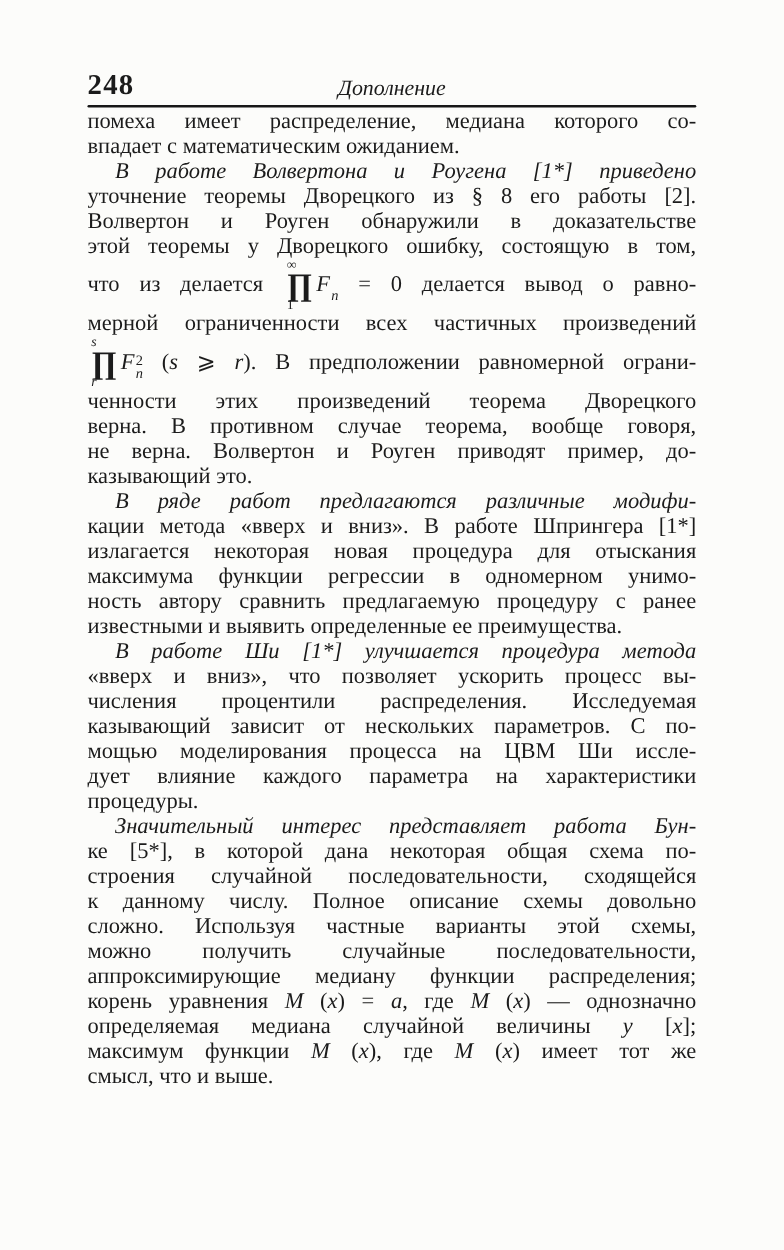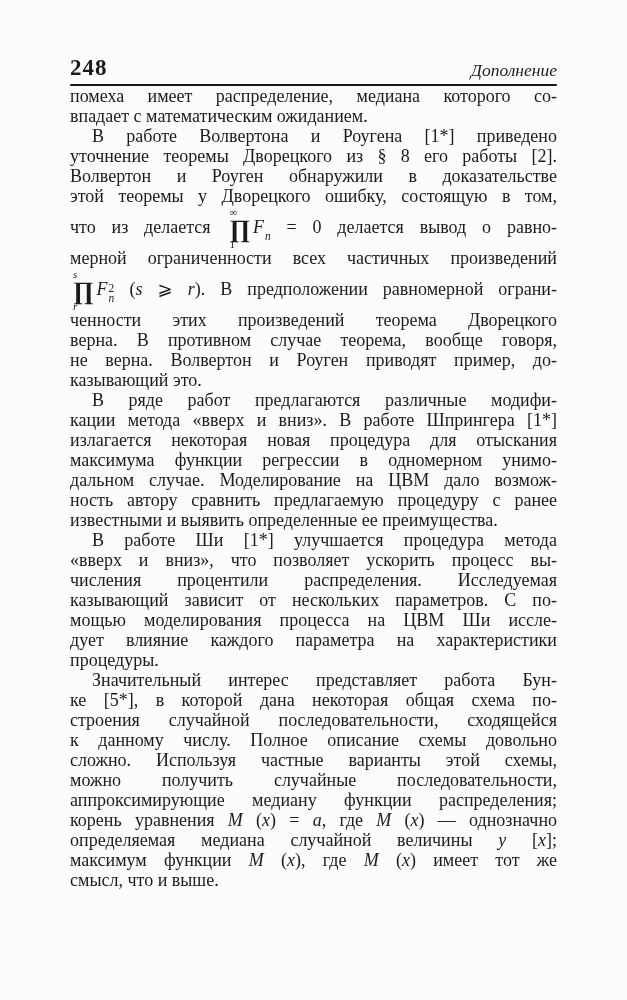--- a/index.html
+++ b/index.html
@@ -18,32 +18,32 @@
   .running-head{
     position:relative;
     height:26px;
   }
   .page-number{
     position:absolute;left:0;top:0;
     font-weight:bold;font-size:23px;letter-spacing:1px;
   }
   .head-title{
     position:absolute;left:0;right:0;top:2px;
-    text-align:right;font-style:italic;font-size:17.5px;
+    text-align:center;font-style:italic;font-size:17.5px;
   }
   .rule{height:2px;background:#171717;border-radius:1px;}
   .body-text{}
   .para{margin:0;}
   .line{
     height:20px;line-height:20px;
     text-align:justify;text-align-last:justify;
     overflow:visible;white-space:normal;
   }
   .line-last{text-align-last:left;}
-  .indent{text-indent:22px;}
+  .indent{text-indent:22px;font-style:italic;}
   .formula-line{height:42px;line-height:42px;}
   .it{font-style:italic;}
   .prod{
     display:inline-block;vertical-align:middle;
     text-align:center;margin:0 3px;line-height:normal;
   }
   .p-lim{display:block;font-size:11px;line-height:9px;}
   .p-glyph{display:block;font-size:25px;line-height:23px;font-weight:bold;}
   .fss{white-space:nowrap;}
   .supsub{
@@ -77,21 +77,20 @@
         <div class="line">ченности этих произведений теорема Дворецкого</div>
         <div class="line">верна. В противном случае теорема, вообще говоря,</div>
         <div class="line">не верна. Волвертон и Роуген приводят пример, до-</div>
         <div class="line line-last">казывающий это.</div>
       </div>
       <div class="para">
         <div class="line indent">В ряде работ предлагаются различные модифи-</div>
         <div class="line">кации метода «вверх и вниз». В работе Шпрингера [1*]</div>
         <div class="line">излагается некоторая новая процедура для отыскания</div>
         <div class="line">максимума функции регрессии в одномерном унимо-</div>
-        <div class="line">дальном случае. Моделирование на ЦВМ дало возмож-</div>
         <div class="line">ность автору сравнить предлагаемую процедуру с ранее</div>
         <div class="line line-last">известными и выявить определенные ее преимущества.</div>
       </div>
       <div class="para">
         <div class="line indent">В работе Ши [1*] улучшается процедура метода</div>
         <div class="line">«вверх и вниз», что позволяет ускорить процесс вы-</div>
         <div class="line">числения процентили распределения. Исследуемая</div>
         <div class="line">казывающий зависит от нескольких параметров. С по-</div>
         <div class="line">мощью моделирования процесса на ЦВМ Ши иссле-</div>
         <div class="line">дует влияние каждого параметра на характеристики</div>

